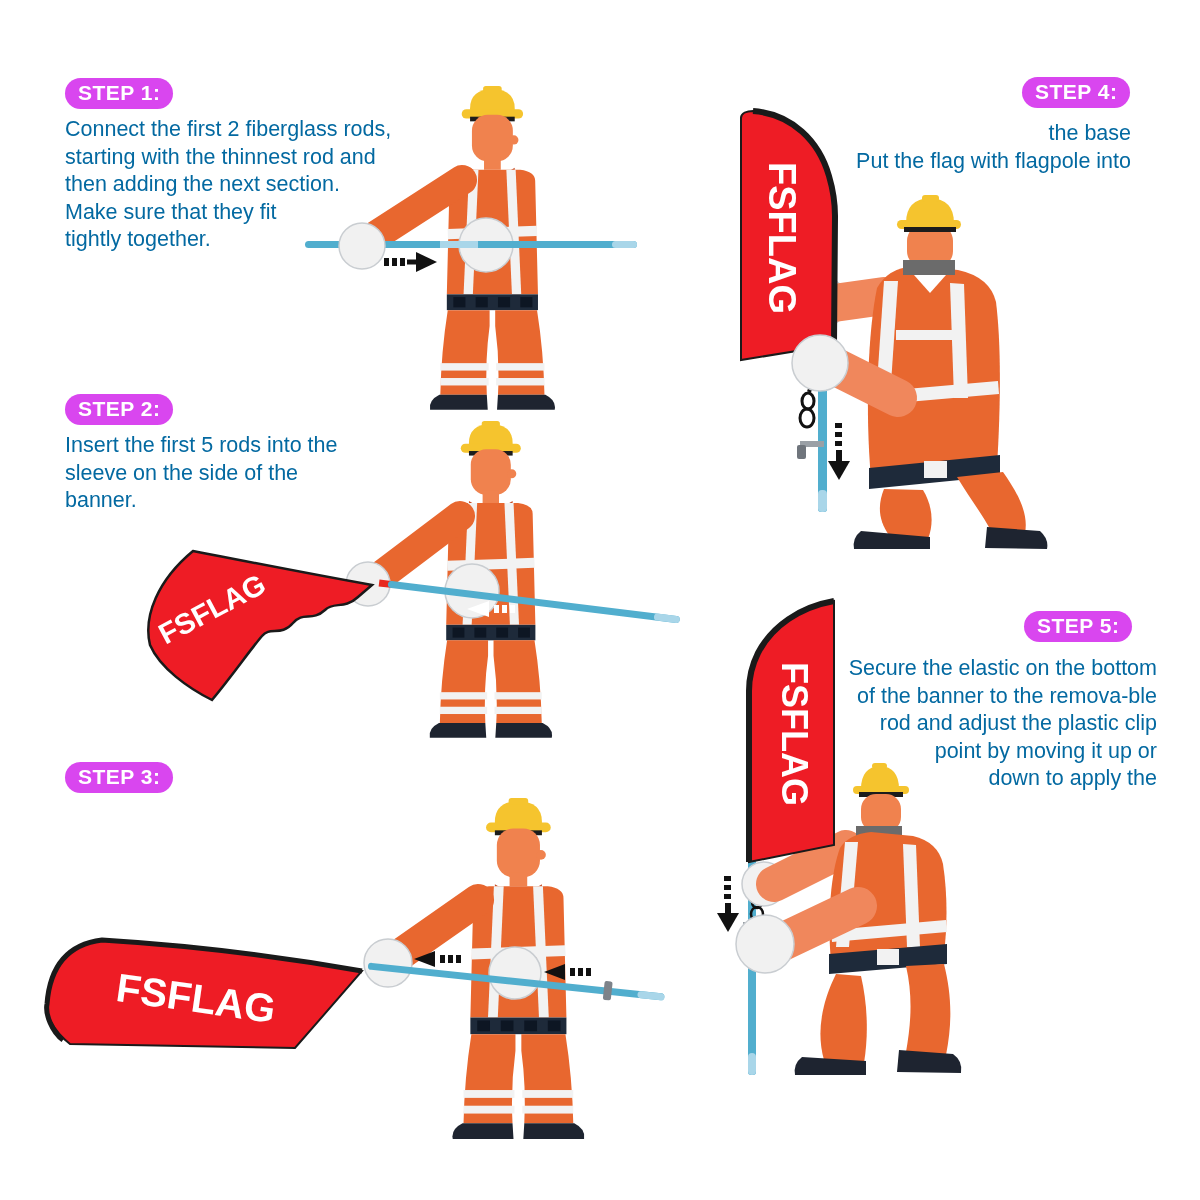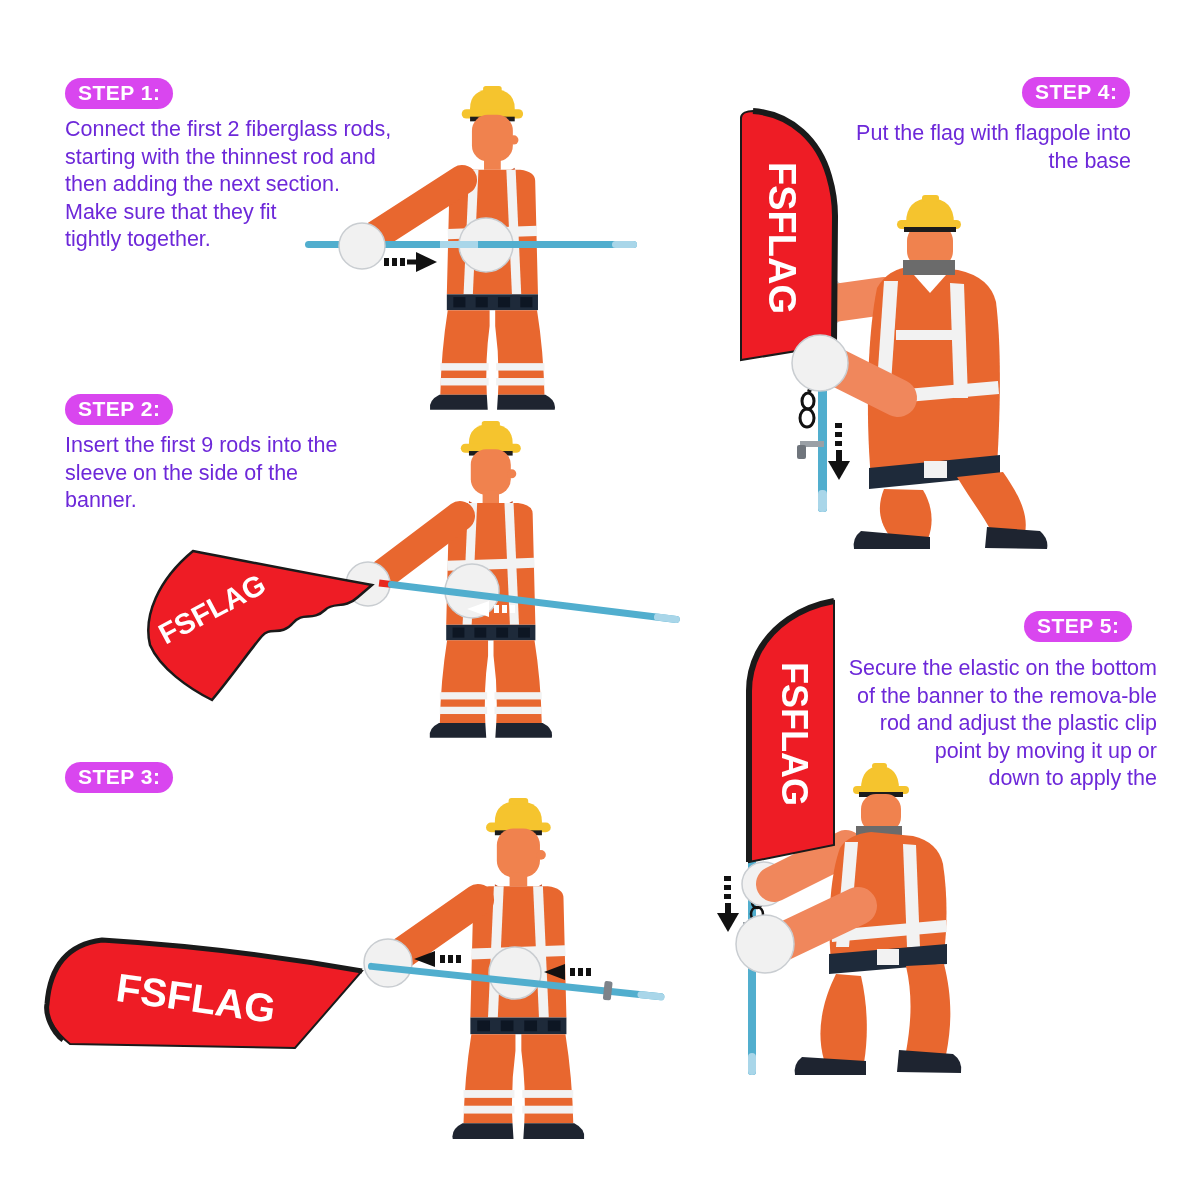--- a/index.html
+++ b/index.html
@@ -1,21 +1,21 @@
 <!DOCTYPE html>
 <html><head>
 <meta charset="utf-8">
 <style>
   html,body{margin:0;padding:0;background:#fff;}
   #canvas{position:relative;width:1200px;height:1200px;background:#ffffff;overflow:hidden;
           font-family:"Liberation Sans",sans-serif;color:#1d1d1d;}
   .badge{position:absolute;background:#d946ef;color:#ffffff;font-weight:bold;
          font-size:21px;line-height:24px;padding:3px 13px 4px;border-radius:16px;
          letter-spacing:.5px;}
-  .copy{position:absolute;font-size:21.5px;line-height:27.5px;color:#6d28d9;}
+  .copy{position:absolute;font-size:21.5px;line-height:27.5px;color:#0369a1;}
   .copy .line{white-space:nowrap;}
   .copy.right{text-align:right;}
   .illus{position:absolute;}
   .flag-text{fill:#ffffff;font-weight:bold;font-family:"Liberation Sans",sans-serif;
              text-anchor:middle;}
 </style>
 </head>
 <body>
 
 <div id="canvas">
@@ -75,21 +75,21 @@
       <rect x="384" y="258" width="5" height="8"></rect>
       <rect x="392" y="258" width="5" height="8"></rect>
       <rect x="400" y="258" width="5" height="8"></rect>
       <rect x="407" y="259.5" width="12" height="5"></rect>
       <path d="M416,252 L437,262 L416,272 Z"></path>
     </g>
   </svg>
 
   <div class="badge" style="left:65px;top:394px">STEP 2:</div>
   <div class="copy" style="left:65px;top:432px">
-    <div class="line">Insert the first 9 rods into the</div>
+    <div class="line">Insert the first 5 rods into the</div>
     <div class="line">sleeve on the side of the</div>
     <div class="line">banner.</div>
   </div>
   <svg class="illus" style="left:130px;top:400px" width="560" height="350" viewBox="130 400 560 350">
     <use href="#fw" transform="translate(418,421) scale(0.91)"></use>
     <path d="M460,516 L378,578" stroke="#E8672F" stroke-width="30" stroke-linecap="round" fill="none"></path>
     <circle cx="368" cy="584" r="22" fill="#F1F1F1" stroke="#C9CDD1" stroke-width="1.5"></circle>
     <g>
       <path d="M193,551 C250,562 310,574 372,585 L358,597 C344,610 334,601 325,610 C312,622 303,611 293,623 C281,637 270,626 262,636 C250,650 235,672 212,700 C188,688 160,668 150,645 C143,616 158,580 193,551 Z" fill="#EE1C25" stroke="#1a1a1a" stroke-width="2.5"></path>
       <text class="flag-text" font-size="29" transform="translate(212,609) rotate(-28)" dominant-baseline="central">FSFLAG</text>
@@ -133,22 +133,22 @@
     <g fill="#111">
       <path d="M544,972 L565,964 L565,980 Z"></path>
       <rect x="570" y="968" width="5" height="8"></rect>
       <rect x="578" y="968" width="5" height="8"></rect>
       <rect x="586" y="968" width="5" height="8"></rect>
     </g>
   </svg>
 
   <div class="badge" style="left:1022px;top:77px">STEP 4:</div>
   <div class="copy right" style="right:69px;top:120px">
+    <div class="line">the base</div>
     <div class="line">Put the flag with flagpole into</div>
-    <div class="line">the base</div>
   </div>
   <svg class="illus" style="left:700px;top:100px" width="380" height="455" viewBox="700 100 380 455">
     <g>
       <rect x="818" y="340" width="9" height="172" rx="3" fill="#51AECE"></rect>
       <rect x="818" y="490" width="9" height="22" rx="4" fill="#A9D6E9"></rect>
     </g>
     <g>
       <path d="M819,362 L809,392" stroke="#111" stroke-width="4" fill="none"></path>
       <ellipse cx="808" cy="401" rx="6" ry="8" fill="none" stroke="#111" stroke-width="3"></ellipse>
       <ellipse cx="807" cy="418" rx="7" ry="9" fill="none" stroke="#111" stroke-width="3"></ellipse>

